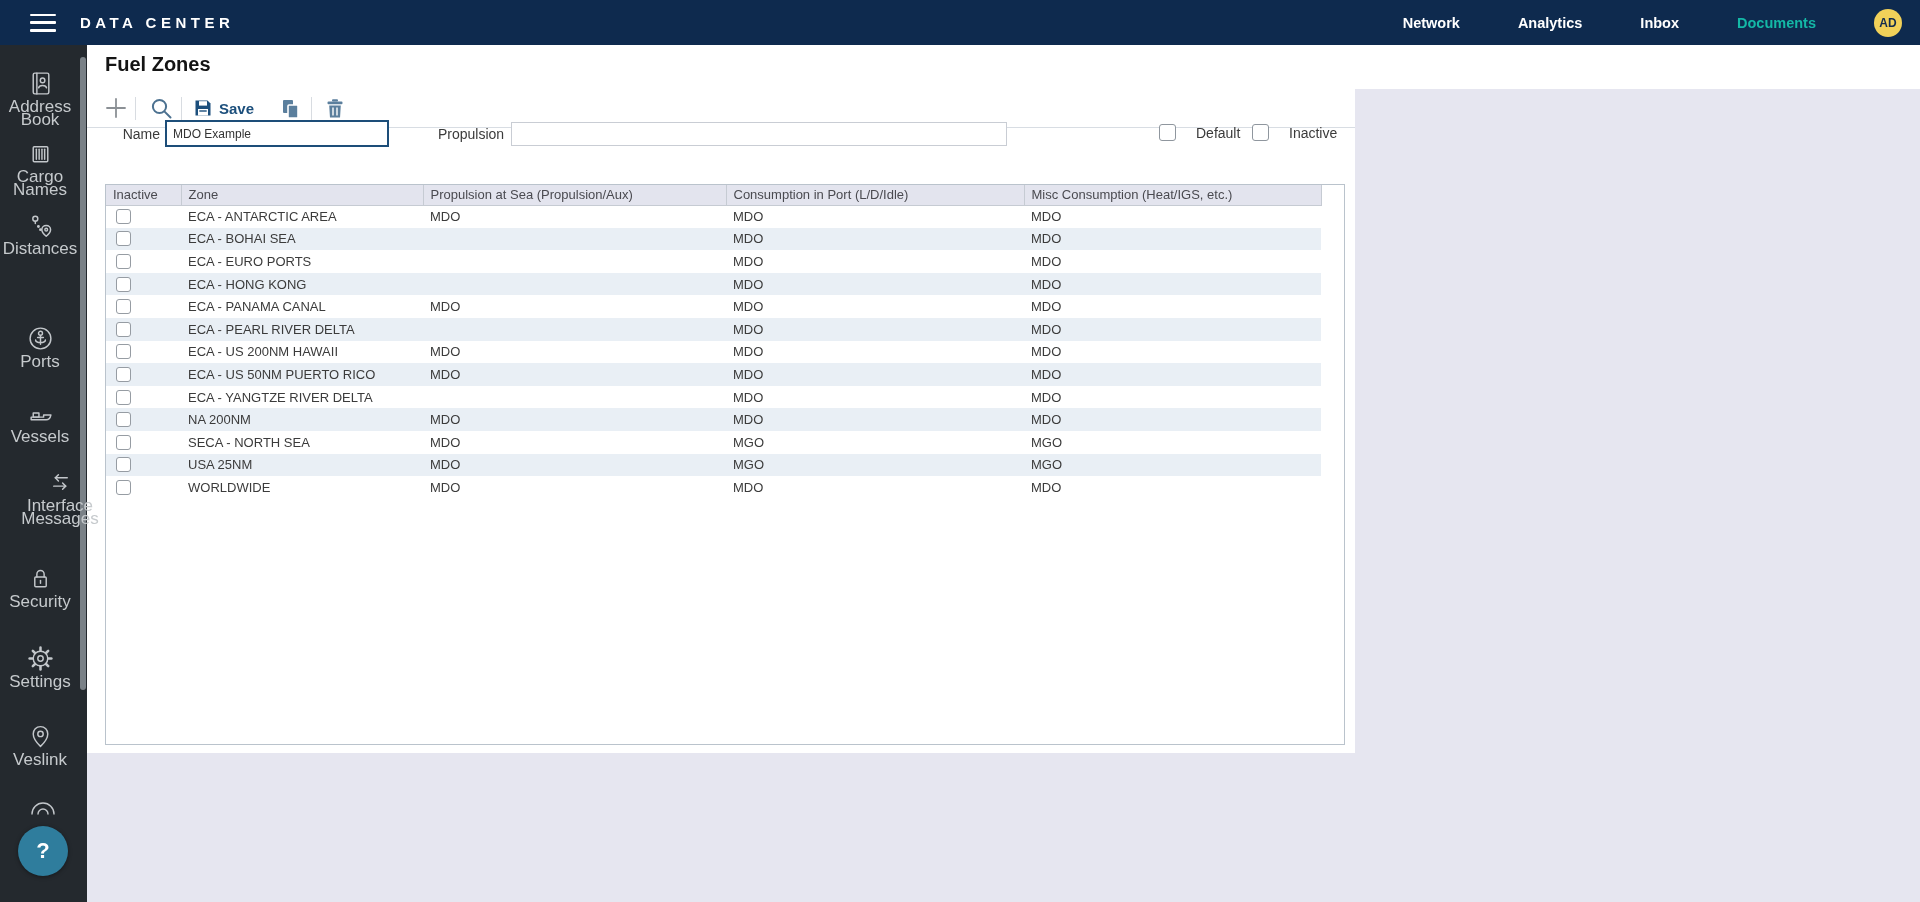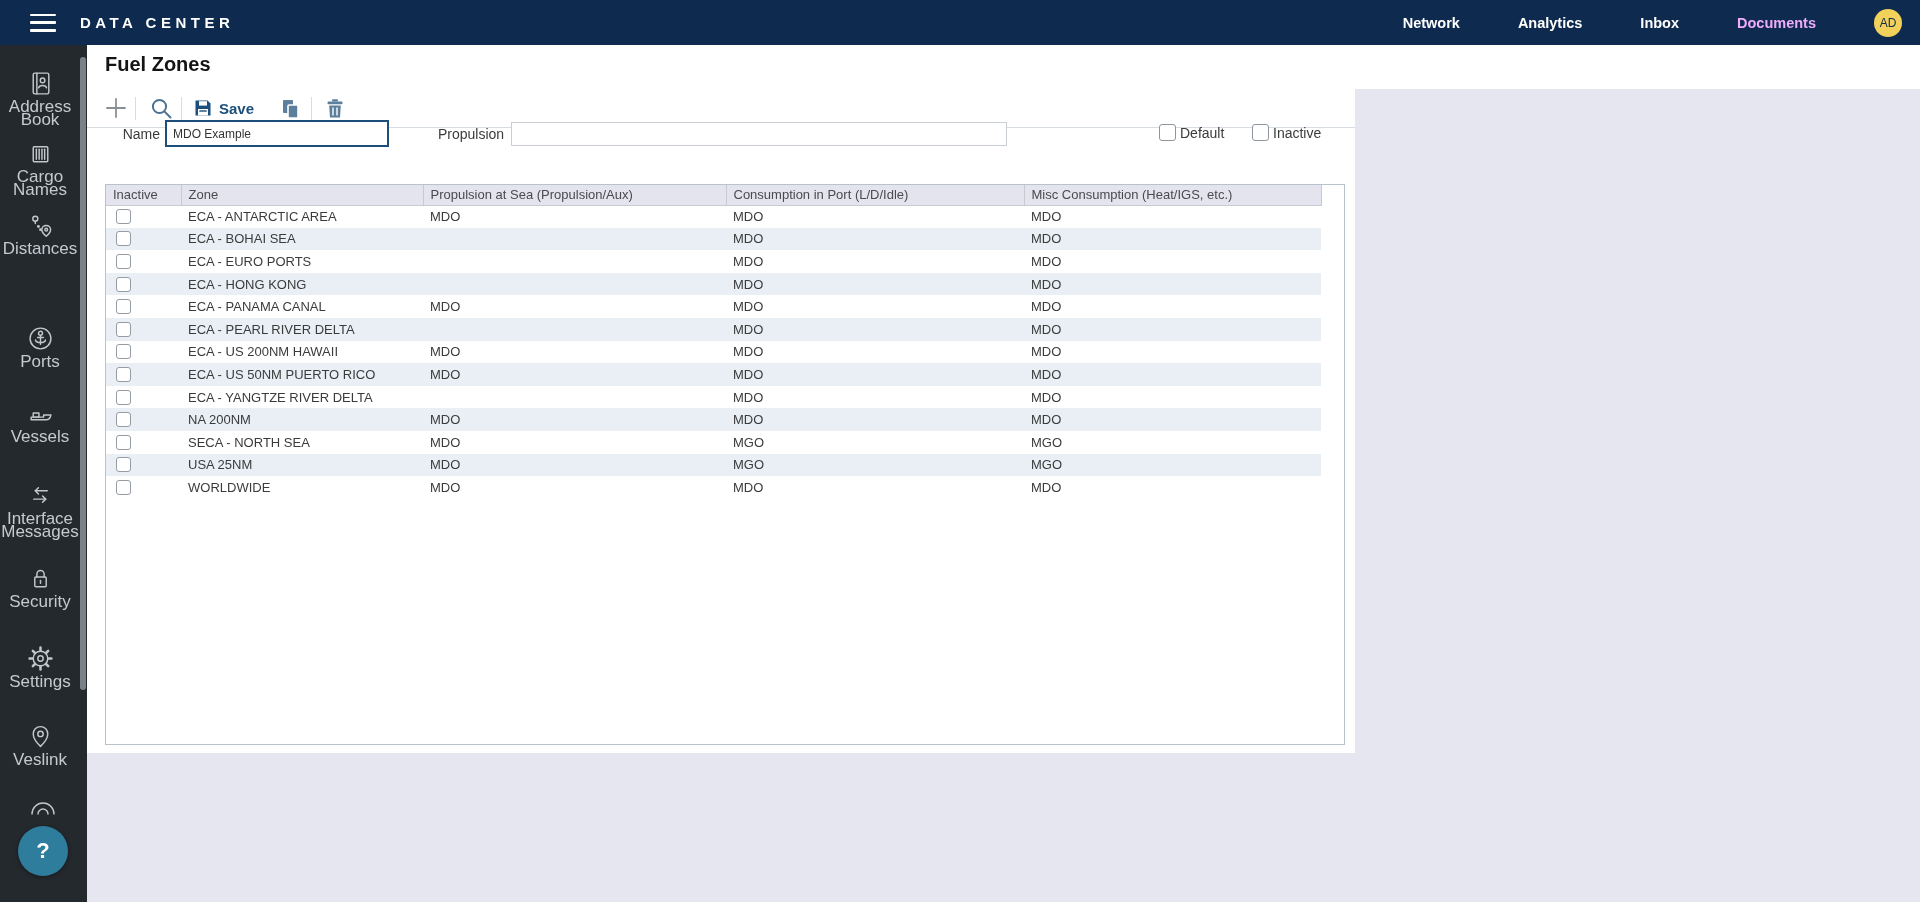--- a/index.html
+++ b/index.html
@@ -10,23 +10,23 @@
   .app-header { position:absolute; left:0; top:0; width:1920px; height:45px;
     background:#0e2a4e; display:flex; align-items:center; z-index:30; }
   .hamburger { width:26px; height:18px; margin-left:30px; display:flex;
     flex-direction:column; justify-content:space-between; cursor:pointer; }
   .hamburger span { display:block; height:2.6px; background:#ffffff; border-radius:1px; }
   .app-title { color:#ffffff; font-size:15px; font-weight:bold;
     letter-spacing:4.5px; margin-left:24px; }
   .header-nav { margin-left:auto; display:flex; align-items:center; gap:58px;
     padding-right:18px; }
   .nav-item { color:#ffffff; font-size:14.5px; font-weight:bold; cursor:pointer; }
-  .nav-item.muted { color:#f0abfc; }
+  .nav-item.muted { color:#14b8a6; }
   .avatar { width:28px; height:28px; border-radius:50%; background:#f1d159;
-    color:#122c4e; font-size:12px; font-weight:normal; display:flex;
+    color:#122c4e; font-size:12px; font-weight:bold; display:flex;
     align-items:center; justify-content:center; cursor:pointer; }
 
   
   .sidebar { position:absolute; left:0; top:45px; width:87px; height:857px;
     background:#24292e; z-index:20; }
   .side-item { position:absolute; left:0; width:80px; text-align:center;
     color:#c6cacd; cursor:pointer; }
   .side-item .icn { display:block; margin:0 auto 3px auto; }
   .side-item .lbl { font-size:17px; line-height:13px; display:block; }
   .side-scrollbar { position:absolute; right:1px; top:12px; width:6px; height:633px;
@@ -58,21 +58,21 @@
   .save-label { color:#1c4f7c; font-size:15px; font-weight:bold; margin-left:6px; }
 
   .fields { position:absolute; left:0; top:72px; width:1268px; height:36px;padding-left:40px; }
   .field-label { position:absolute; font-size:14px; color:#3b3b3b; top:9px; }
   .name-input { position:absolute; left:78px; top:3px; width:224px; height:27px;
     border:2px solid #1d4e79; background:#fff; font-size:12px; color:#333;
     padding:0 6px; font-family:"Liberation Sans",sans-serif; outline:none; }
   .desc-input { position:absolute; left:424px; top:5px; width:496px; height:24px;
     border:1px solid #c9cdd4; background:#fff; font-size:14px; color:#333;
     padding:0 6px; font-family:"Liberation Sans",sans-serif; }
-  .chk-group { position:absolute; top:7px; display:flex; align-items:center; gap:4px;
+  .chk-group { position:absolute; top:7px; display:flex; align-items:center; gap:20px;
     cursor:pointer; }
   .chk-box { width:17px; height:17px; border:1px solid #8f969e; border-radius:3px;
     background:#fff; }
   .chk-label { font-size:14px; color:#3b3b3b; }
 
   
   .grid-box { position:absolute; left:18px; top:139px; width:1240px; height:561px;
     border:1px solid #bac3cc; background:#ffffff; overflow:hidden; }
   table.grid { border-collapse:collapse; table-layout:fixed; width:1215px; }
   table.grid th { height:20px; background:#e3e4ee; font-weight:normal;
@@ -153,21 +153,21 @@
       </svg>
       <span class="lbl">Ports</span>
     </div>
     <div class="side-item" style="top: 355px;">
       <svg class="icn line-icn" width="27" height="27" viewBox="0 0 26 26">
         <path d="M4,19 h14.5 c2.5,0 4,-2.2 4.5,-4.5 h-7 v2 H4 z"></path>
         <rect x="6" y="12.5" width="5.5" height="4"></rect>
       </svg>
       <span class="lbl">Vessels</span>
     </div>
-    <div class="side-item" style="top: 437px;">
+    <div class="side-item" style="top: 424px; margin-left: 20px;">
       <svg class="icn line-icn" width="27" height="27" viewBox="0 0 26 26">
         <path d="M19.5,8.5 H8"></path>
         <path d="M11,5.5 L8,8.5 L11,11.5"></path>
         <path d="M6.5,16.5 H18"></path>
         <path d="M15,13.5 L18,16.5 L15,19.5"></path>
       </svg>
       <span class="lbl">Interface Messages</span>
     </div>
     <div class="side-item" style="top: 520px;">
       <svg class="icn line-icn" width="27" height="27" viewBox="0 0 26 26">

